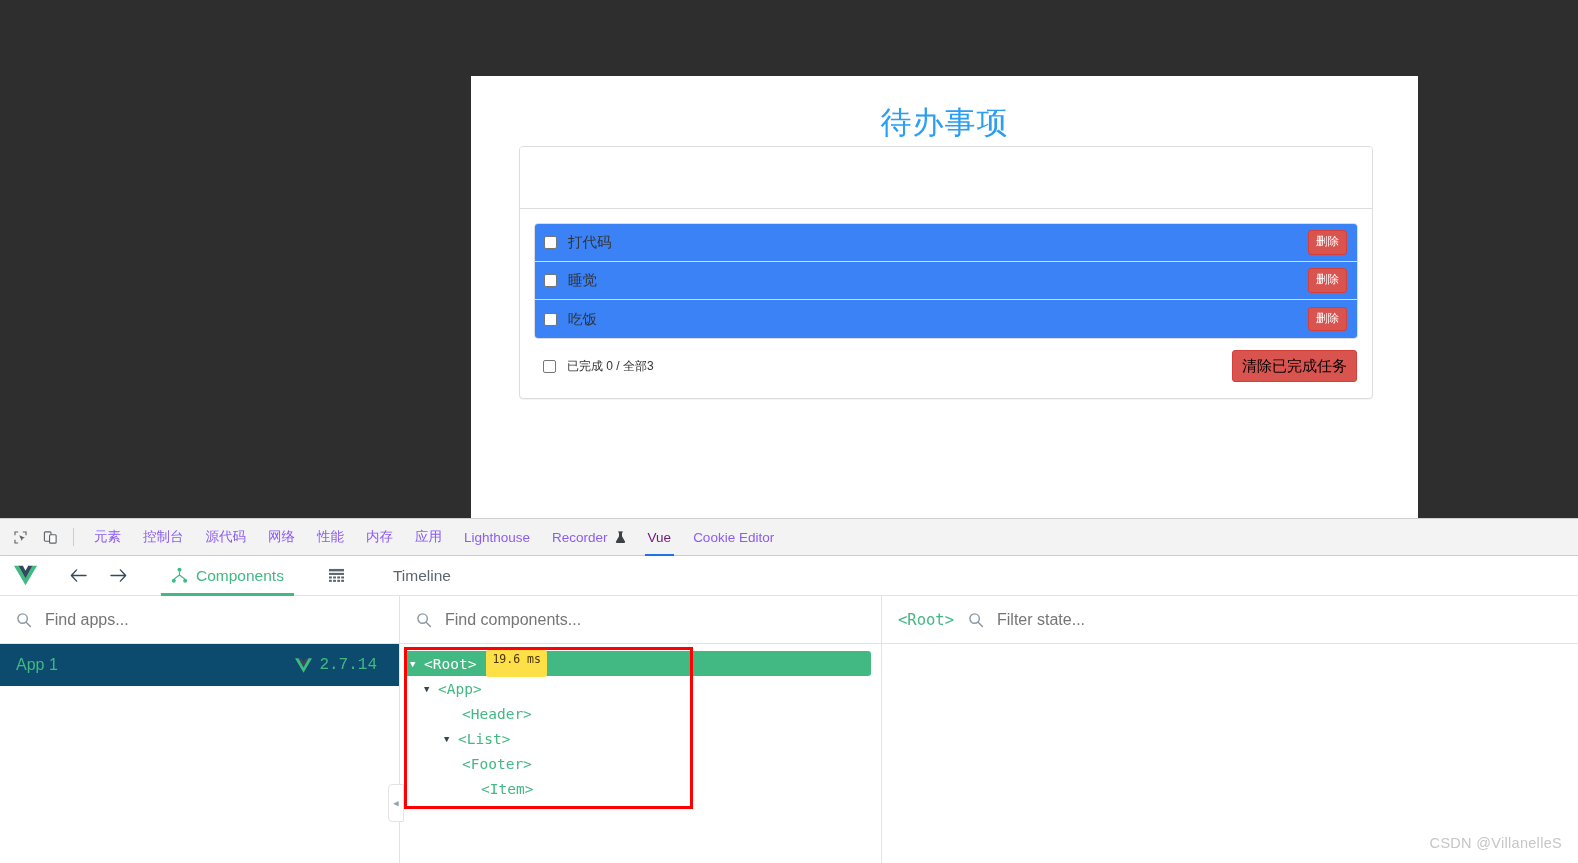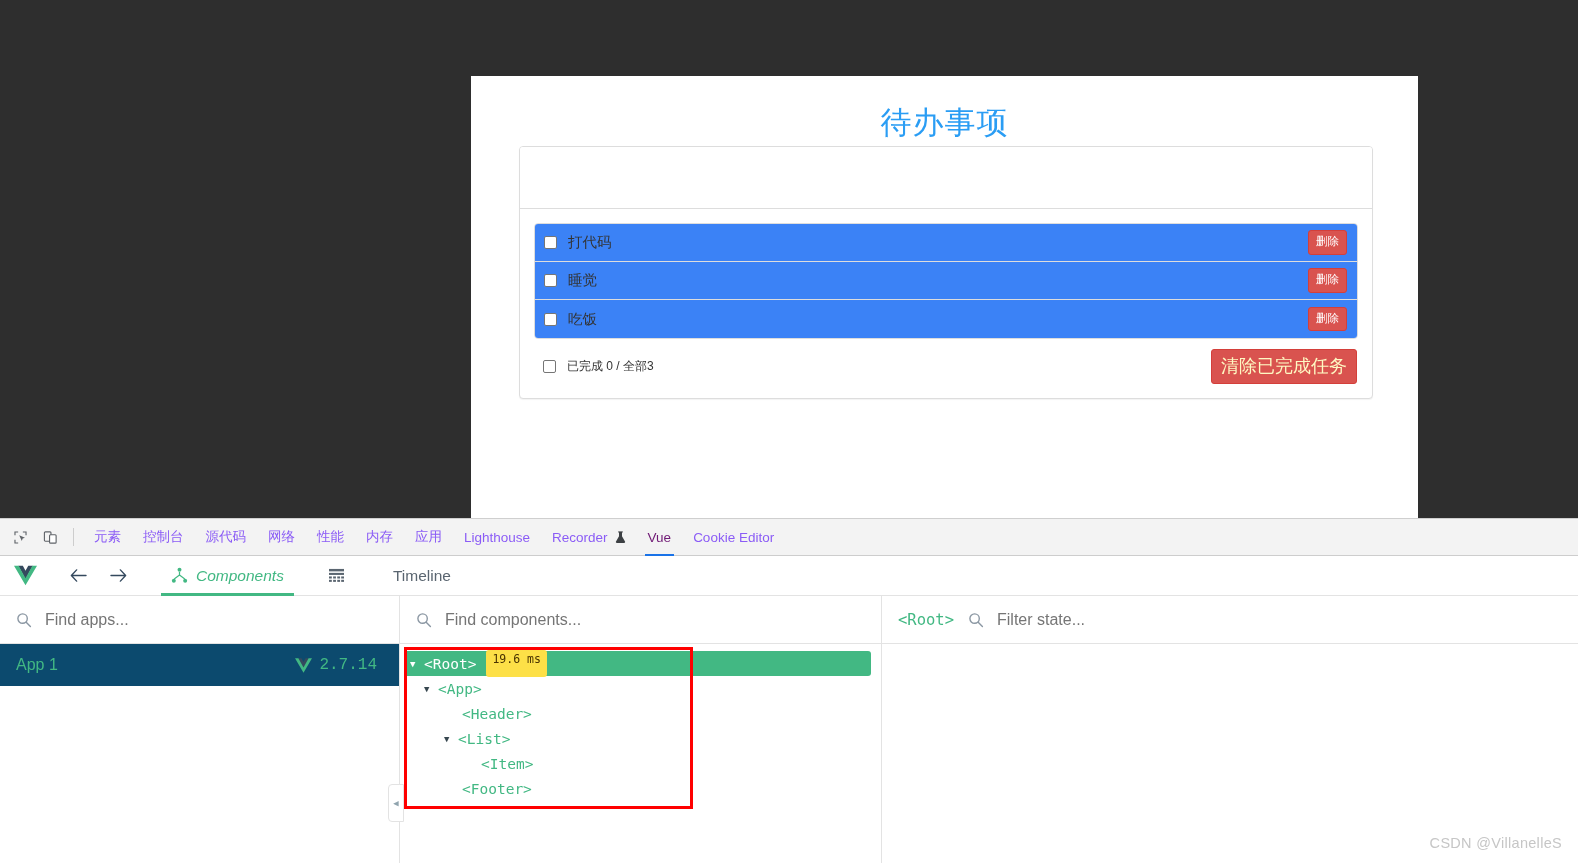--- a/index.html
+++ b/index.html
@@ -104,22 +104,22 @@
     border-radius: 2px;
     margin-right: 11px;
     flex: 0 0 auto;
   }
   .footer-row .ftxt {
     font-size: 12px; color: #333; flex: 1 1 auto;
   }
   .btn-clear {
     background: #d9534f;
     border: 1px solid #d43f3a;
-    color: #fef9c3;
-    font-size: 18px;
+    color: #000000;
+    font-size: 15px;
     line-height: 1;
     padding: 7px 9px 8px 9px;
     border-radius: 3px;
     cursor: pointer;
     font-family: "Liberation Sans", sans-serif;
   }
 
   
   #devtools {
     position: absolute; left: 0; top: 518px; width: 1578px; height: 345px;
@@ -427,21 +427,21 @@
       <svg width="19" height="15" viewBox="0 0 20 16">
           <path d="M8 2L2.4 8 8 14M2.6 8H18" stroke="#34495e" stroke-width="1.5" fill="none" stroke-linecap="round" stroke-linejoin="round"></path>
         </svg>
     </div>
     <div class="nav-arrow" style="margin-left:10px;">
       <svg width="19" height="15" viewBox="0 0 20 16">
           <path d="M12 2l5.6 6L12 14M17.4 8H2" stroke="#34495e" stroke-width="1.5" fill="none" stroke-linecap="round" stroke-linejoin="round"></path>
         </svg>
     </div>
 
-    <div class="vue-tab active" style="margin-left:28px;font-style:italic;">
+    <div class="vue-tab active" style="margin-left:28px;">
       <span style="display:flex;">
         <svg width="17" height="17" viewBox="0 0 18 18">
           <circle cx="9" cy="3" r="2.1" fill="#42b883"></circle>
           <circle cx="3" cy="14.5" r="2.1" fill="#42b883"></circle>
           <circle cx="15" cy="14.5" r="2.1" fill="#42b883"></circle>
           <path d="M9 5.2v3.4M9 8.6L3.4 12.6M9 8.6l5.6 4" stroke="#42b883" stroke-width="1.3" fill="none"></path>
         </svg>
       </span>
       <span class="vtlabel">Components</span>
     </div>
@@ -521,26 +521,26 @@
 
         <div class="tnode" style="margin-left:62px;">
           <span>&lt;Header&gt;</span>
         </div>
 
         <div class="tnode" style="margin-left:44px;">
           <span class="tri">▼</span>
           <span>&lt;List&gt;</span>
         </div>
 
+        <div class="tnode" style="margin-left:62px;">
+          <span>&lt;Footer&gt;</span>
+        </div>
+
         <div class="tnode" style="margin-left:81px;">
           <span>&lt;Item&gt;</span>
-        </div>
-
-        <div class="tnode" style="margin-left:62px;">
-          <span>&lt;Footer&gt;</span>
         </div>
 
       </div>
     </div>
 
     <div class="vp vp-state">
       <div class="vp-search">
         <span class="rootlabel">&lt;Root&gt;</span>
         <span class="sicon">
           <svg width="16" height="16" viewBox="0 0 16 16">

